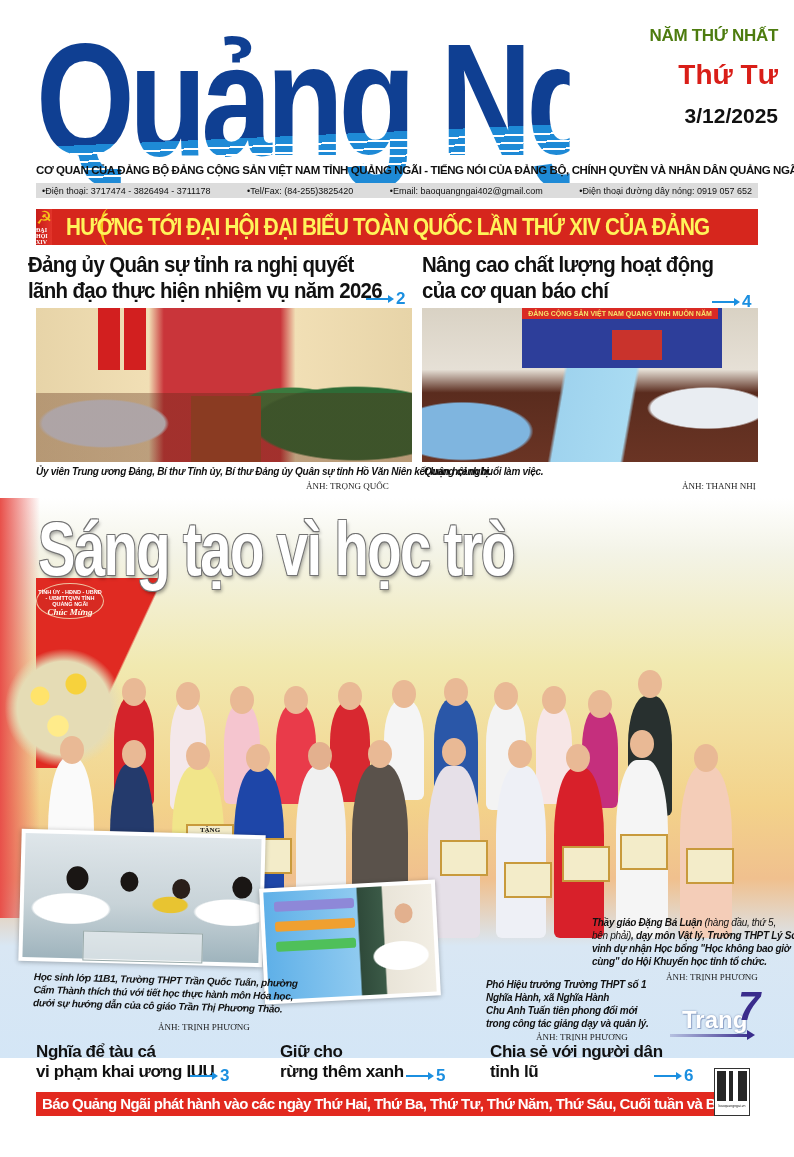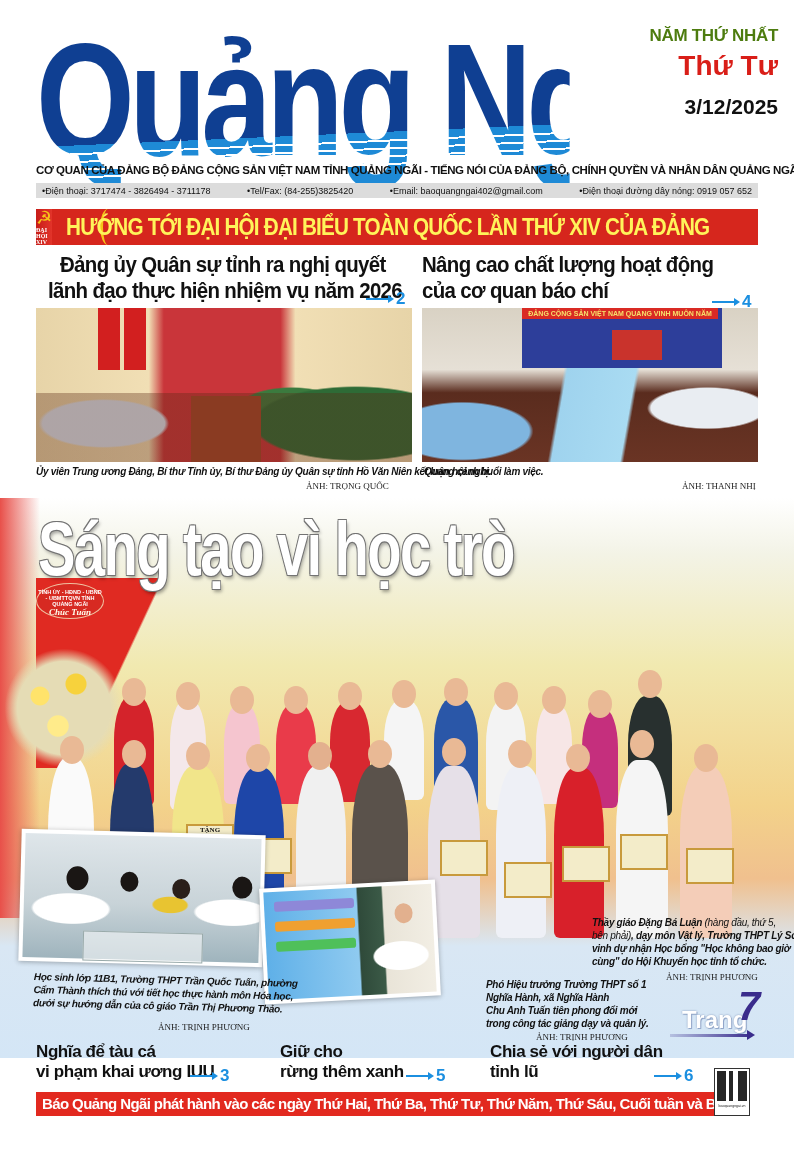--- a/index.html
+++ b/index.html
@@ -13,37 +13,37 @@
     font-family: "Liberation Sans", sans-serif; font-weight: 700;
     font-size: 138px; line-height: 150px; letter-spacing: -6px;
     color: #0f3f92; transform: scaleX(0.92) scaleY(1.15); transform-origin: left top;
     white-space: nowrap;
     background: linear-gradient(178deg, #0f3f92 0%, #0f3f92 68%, #1e8ad6 68%, #1e8ad6 72%, #ffffff 72%, #ffffff 73%, #1e8ad6 73%, #1e8ad6 76%, #ffffff 76%, #ffffff 77%, #1e8ad6 77%, #1e8ad6 80%, #ffffff 80%, #ffffff 81%, #1e8ad6 81%, #1e8ad6 84%, #ffffff 84%, #ffffff 85%, #1e8ad6 85%, #1e8ad6 100%);
     -webkit-background-clip: text; background-clip: text; -webkit-text-fill-color: transparent;
   }
   .issue-box { position: absolute; right: 16px; top: 26px; width: 160px; text-align: right; }
   .issue-year { font-size: 17px; font-weight: 700; color: #4d7c0f; letter-spacing: -0.3px; }
   .issue-num { margin-top: 10px; font-size: 24px; color: #111; }
-  .issue-day { margin-top: 4px; font-size: 28px; font-weight: 700; color: #d91e18; }
+  .issue-day { margin-top: 13px; font-size: 28px; font-weight: 700; color: #d91e18; }
   .issue-date { margin-top: 13px; font-size: 21px; font-weight: 700; color: #111; }
 
   .tagline { position: absolute; left: 36px; top: 164px; font-size: 11.5px; font-weight: 700; color: #111; letter-spacing: -0.4px; white-space: nowrap; }
   .contact-bar { position: absolute; left: 36px; top: 183px; width: 722px; height: 15px; background: #dcdcdc; display: flex; justify-content: space-between; align-items: center; padding: 0 6px; font-size: 9px; color: #111; }
 
   
   .congress-banner { position: absolute; left: 36px; top: 209px; width: 722px; height: 36px; background: #d6261d; display: flex; align-items: center; }
   .congress-logo { width: 70px; height: 36px; background: linear-gradient(90deg,#c71d18,#e2342a); position: relative; display:flex; flex-direction:column; align-items:center; justify-content:center; }
   .hammer { color: #f5c518; font-size: 18px; line-height: 18px; }
   .congress-logo-label { color: #fff; font-size: 6px; font-weight: 700; font-family: "Liberation Serif", serif; }
   .arc { position: absolute; left: 64px; top: 0; width: 16px; height: 36px; border-left: 3px solid #f5c518; border-radius: 50% 0 0 50%; }
   .congress-text { margin-left: 14px; color: #fff45a; font-size: 23px; font-weight: 700; letter-spacing: -0.9px; white-space: nowrap; transform: scaleX(0.9); transform-origin: left center; }
 
   
   .top-story { position: absolute; top: 252px; width: 376px; }
-  .top-story.left { left: 48px; text-align: center; }
+  .top-story.left { left: 28px; }
   .top-story.right { left: 422px; }
   .top-headline { font-size: 22px; font-weight: 700; line-height: 26px; color: #111; letter-spacing: -0.7px; transform: scaleX(0.93); transform-origin: left top; white-space: nowrap; }
   .page-ref { position: absolute; display: flex; align-items: center; color: #1b8fe0; font-weight: 700; font-size: 17px; }
   .page-ref .arrow { display: inline-block; width: 26px; height: 2px; background: #1b8fe0; position: relative; margin-right: 4px; }
   .page-ref .arrow::after { content: ""; position: absolute; right: -2px; top: -3px; border-left: 6px solid #1b8fe0; border-top: 4px solid transparent; border-bottom: 4px solid transparent; }
 
   .photo { position: absolute; overflow: hidden; }
   .photo-meeting1 { left: 36px; top: 308px; width: 376px; height: 154px;
     background:
       linear-gradient(180deg, rgba(0,0,0,0) 55%, rgba(90,40,20,0.35) 55%),
@@ -179,21 +179,21 @@
   <div class="wall-banner">ĐẢNG CỘNG SẢN VIỆT NAM QUANG VINH MUÔN NĂM</div>
   <div class="red-board"></div>
 </div>
 <div class="caption" style="left:424px; top:466px;">Quang cảnh buổi làm việc.</div>
 <div class="credit" style="left:682px; top:481px;">ẢNH: THANH NHỊ</div>
 
 <section class="feature">
   <div class="red-drape"></div>
   <div class="badge">
     <span>TỈNH ỦY - HĐND - UBND - UBMTTQVN TỈNH QUẢNG NGÃI</span>
-    <i>Chúc Tuấn</i>
+    <i>Chúc Mừng</i>
   </div>
   <div class="flowers"></div>
 
   <div class="group-photo">
 
     <div class="person" style="left:74px;top:48px;width:40px;height:110px;background:#d4232b;"></div>
     <div class="person" style="left:130px;top:52px;width:36px;height:110px;background:#f4e8ea;"></div>
     <div class="person" style="left:184px;top:56px;width:36px;height:100px;background:#f5c5cf;"></div>
     <div class="person" style="left:236px;top:56px;width:40px;height:100px;background:#e93b4a;"></div>
     <div class="person" style="left:290px;top:54px;width:40px;height:100px;background:#d82830;"></div>

